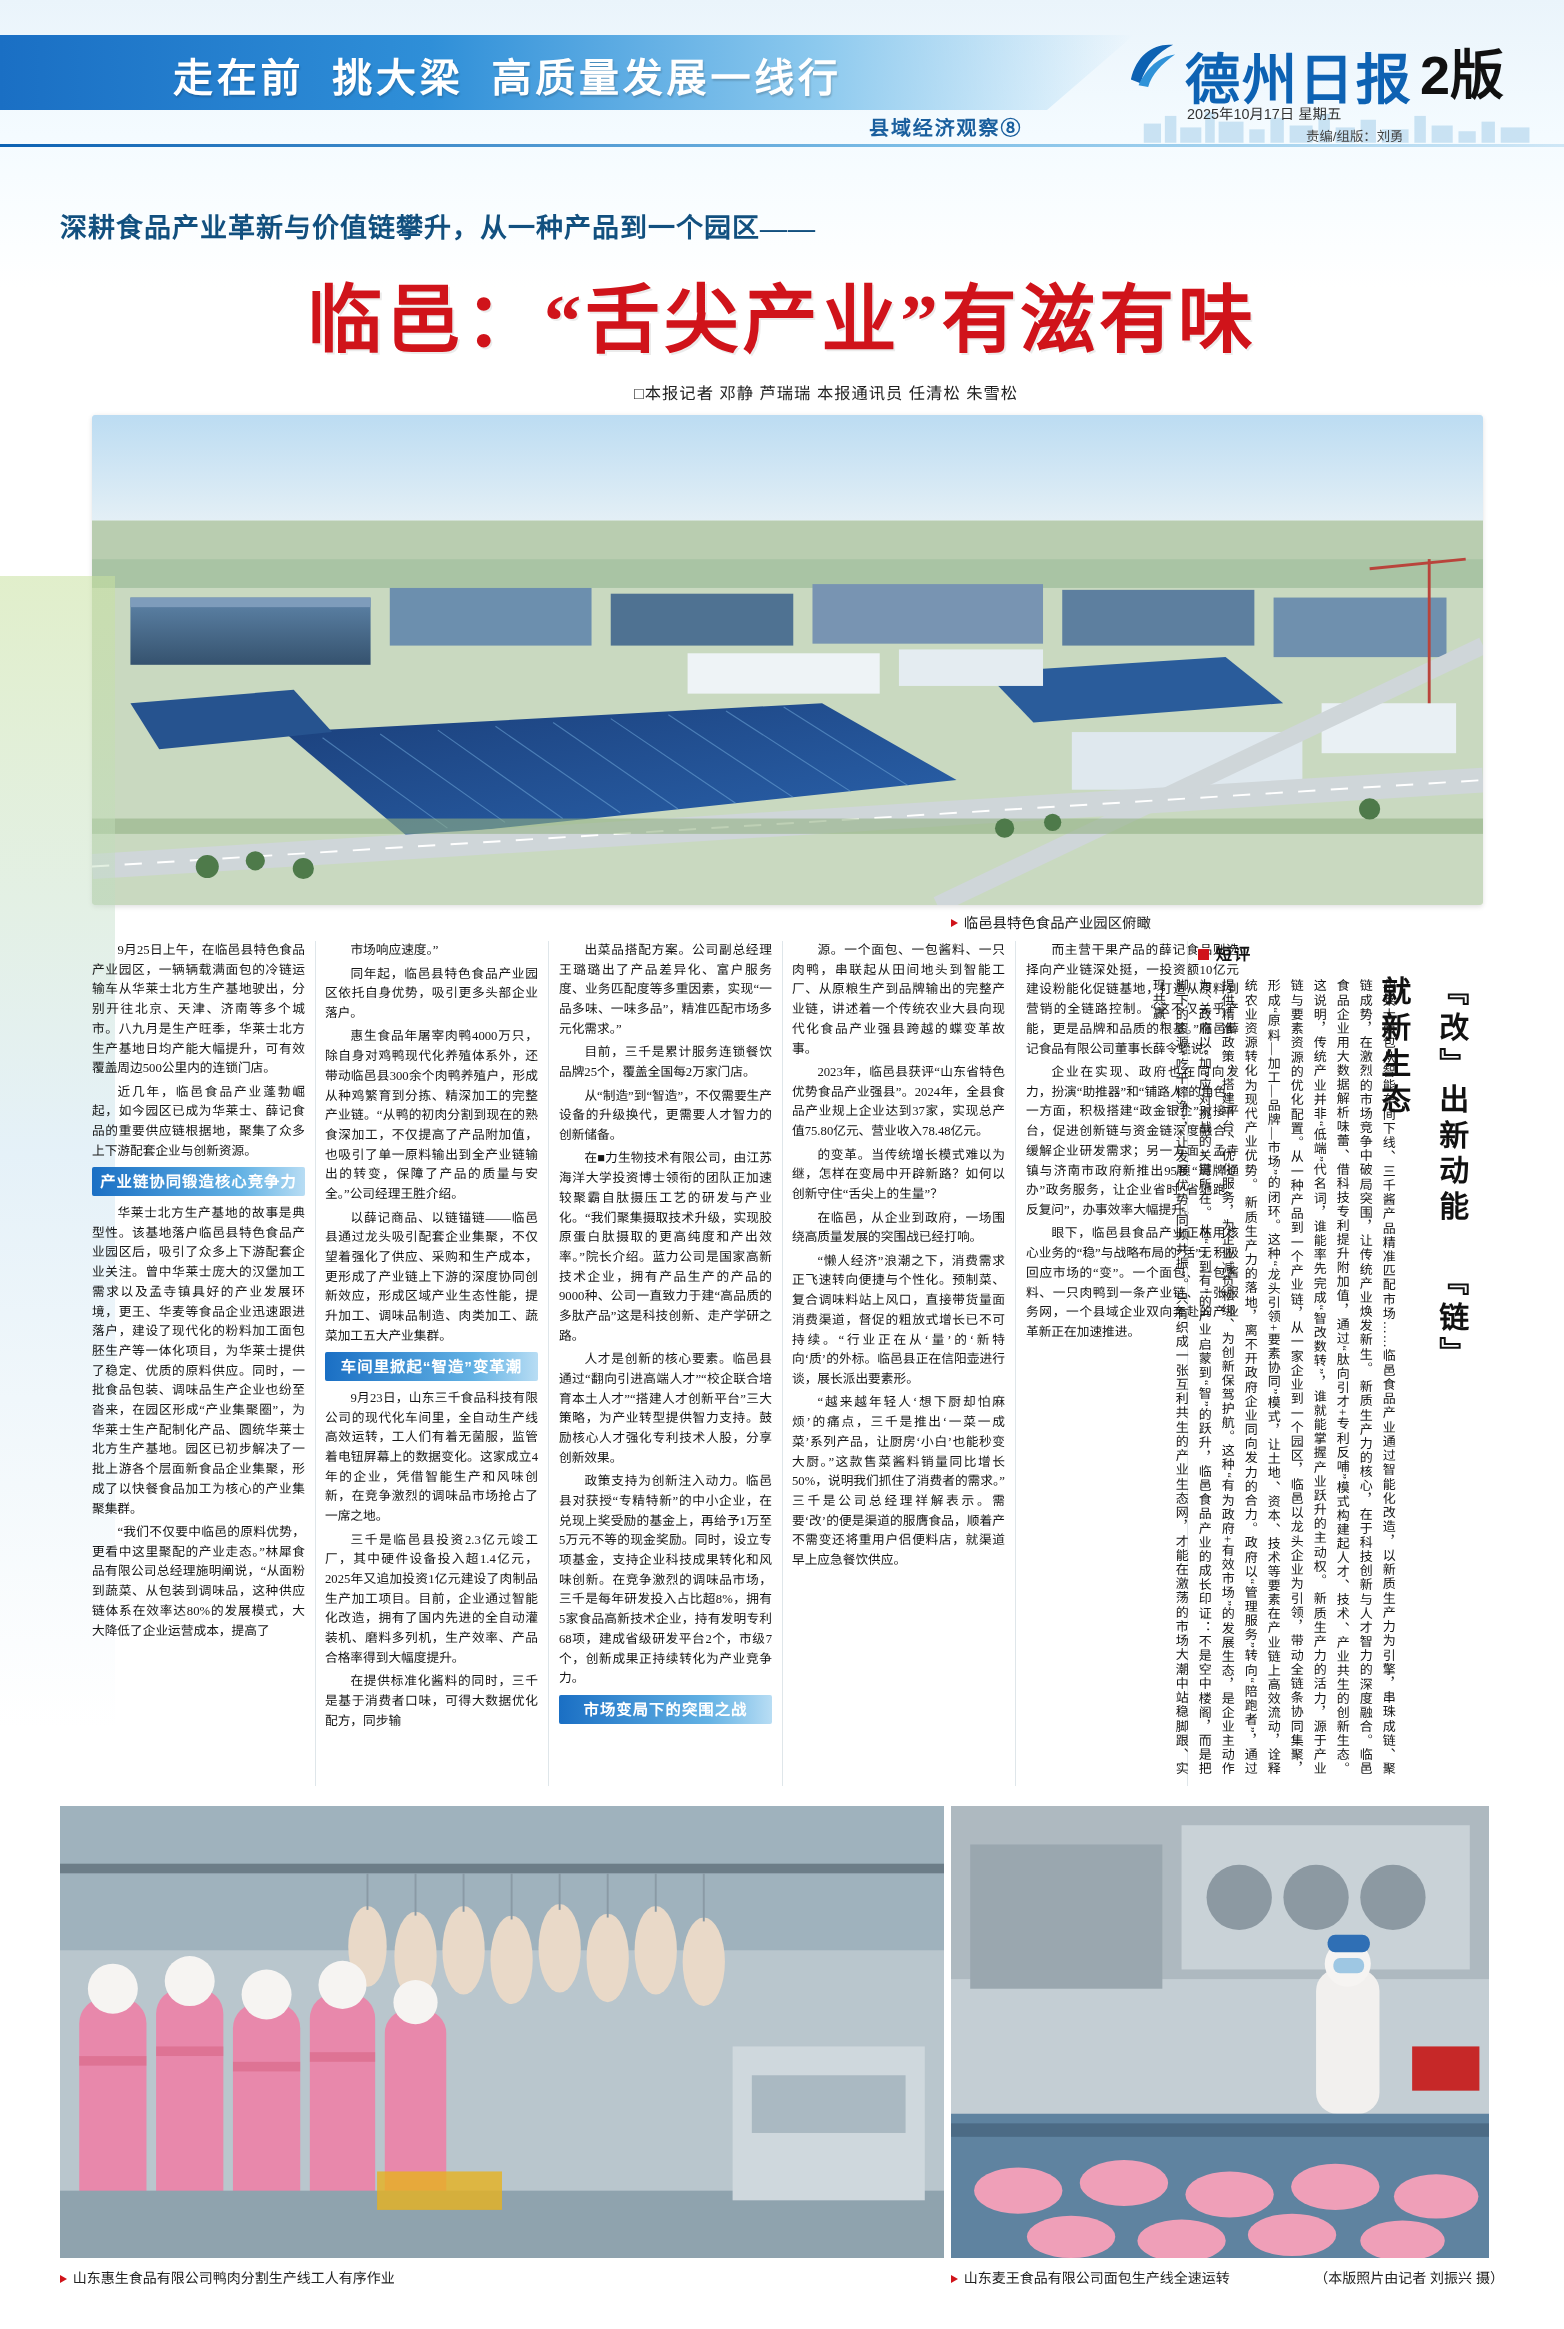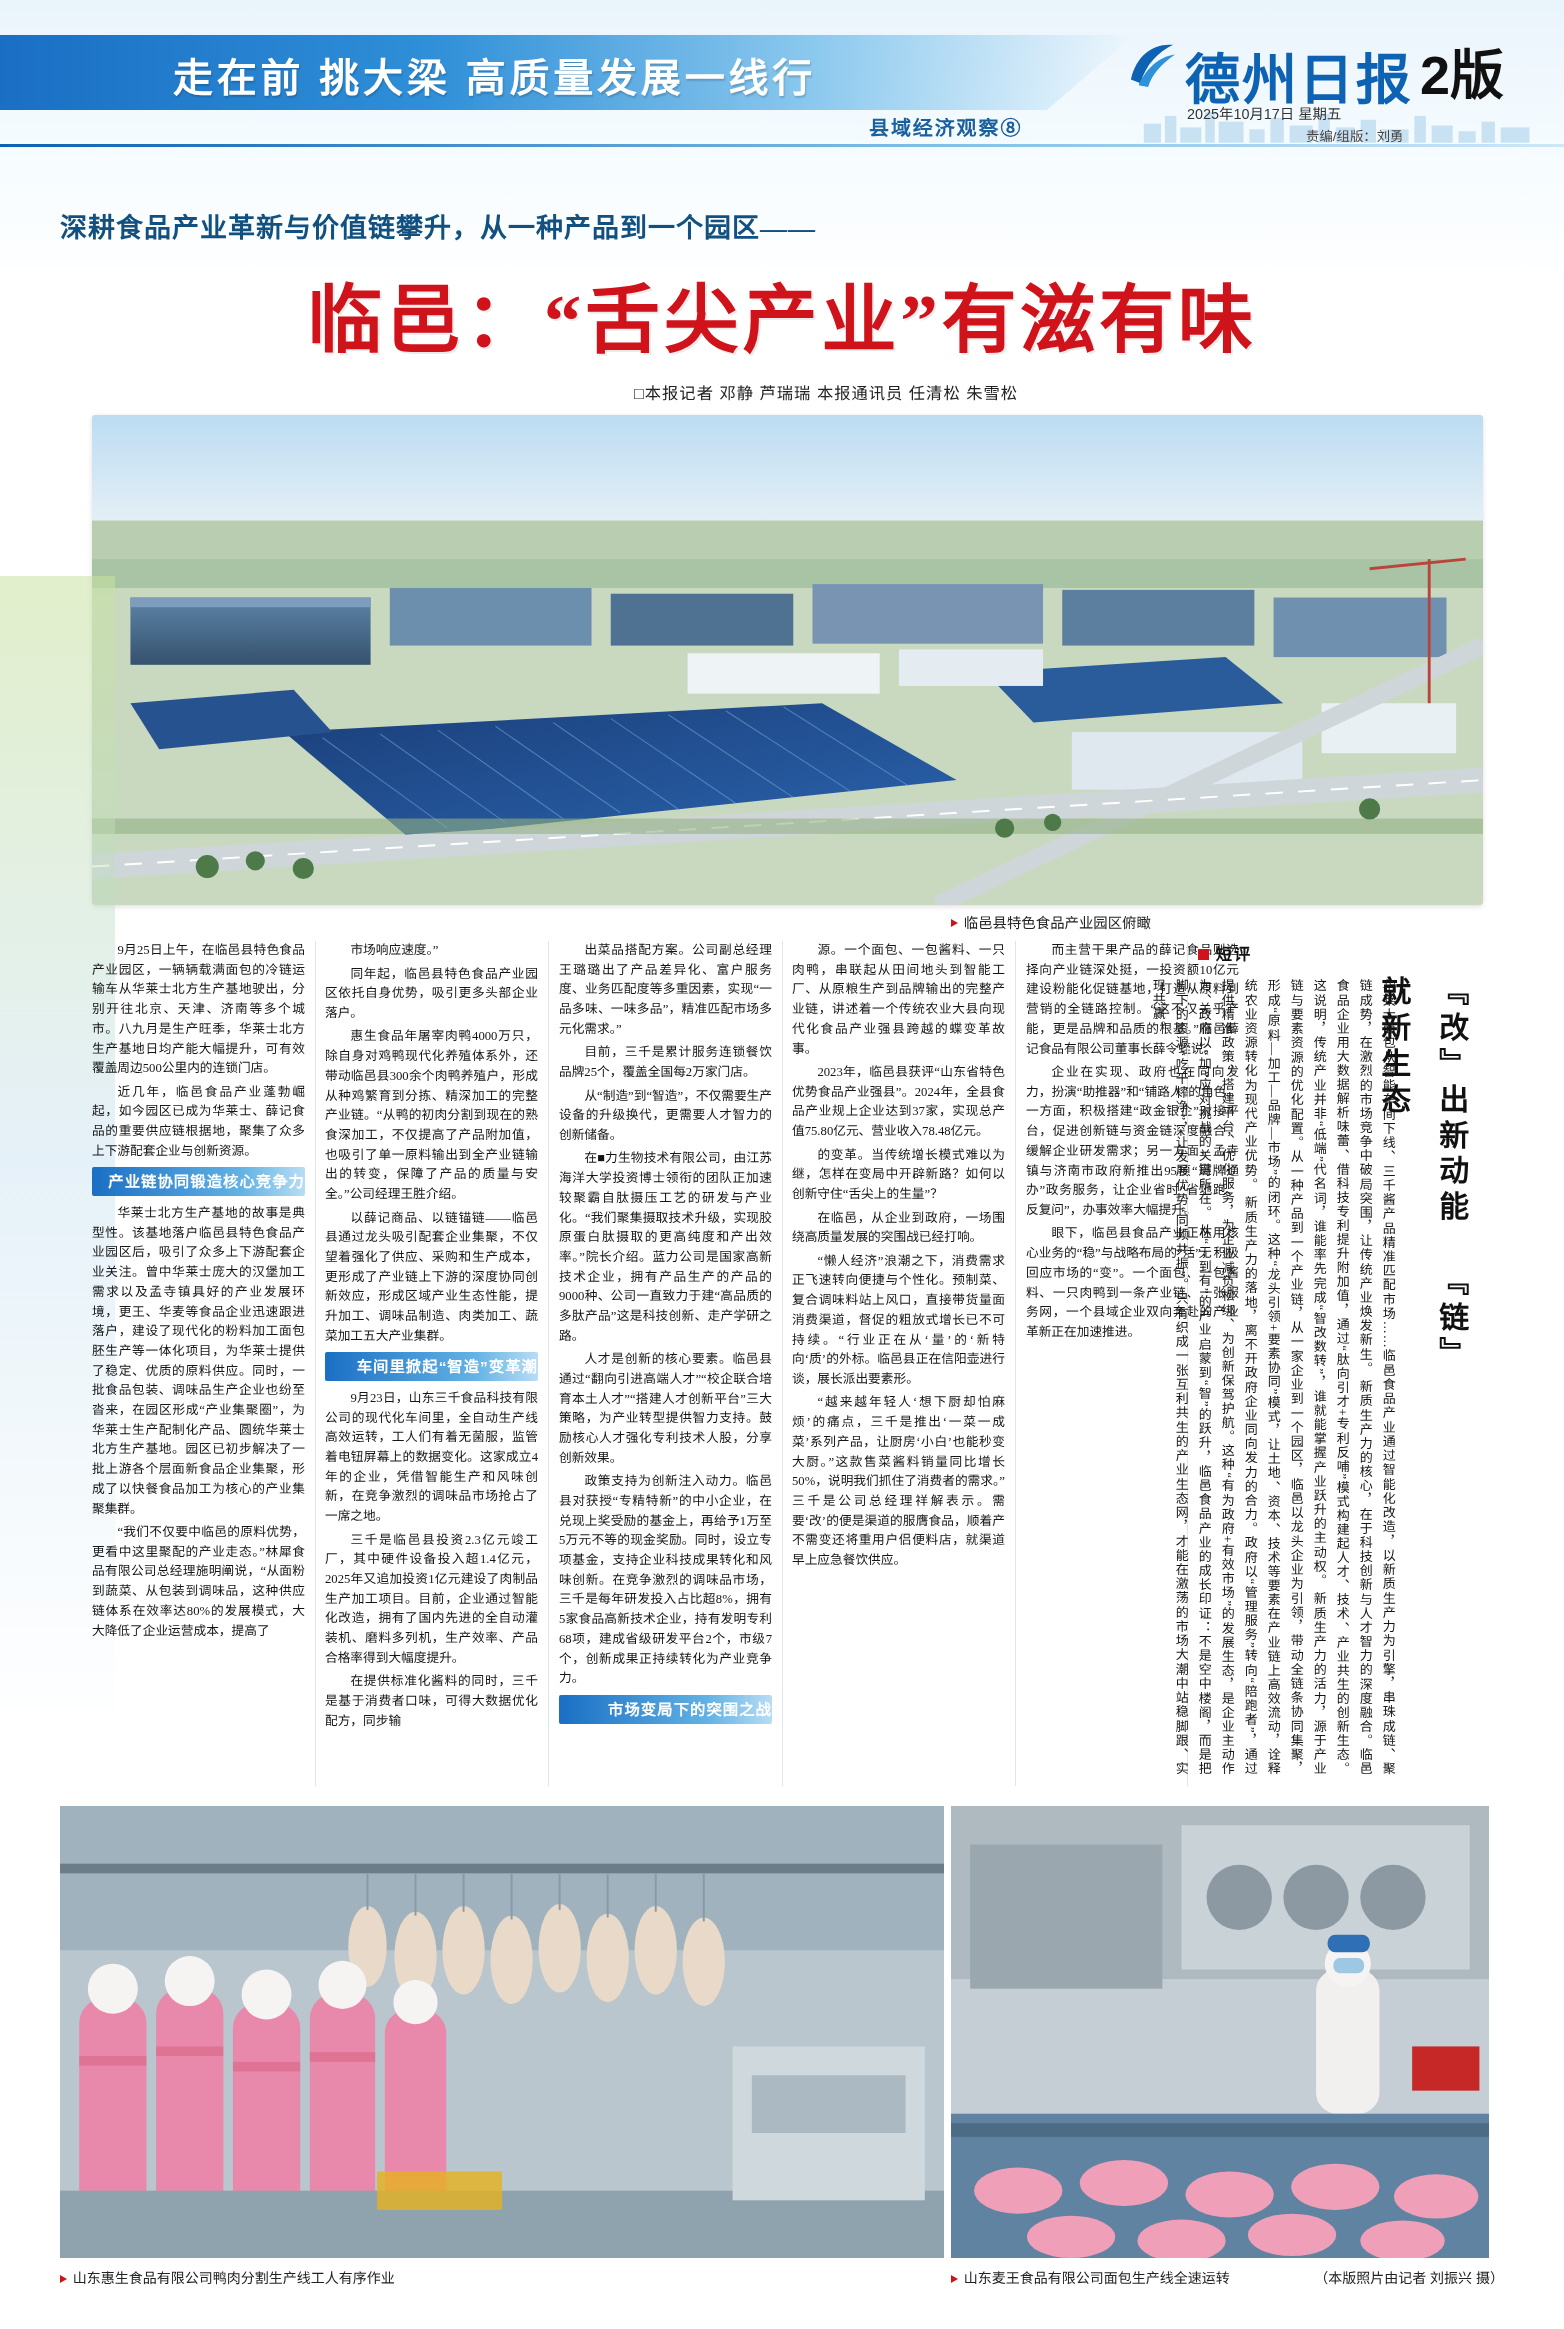--- a/index.html
+++ b/index.html
@@ -20,21 +20,21 @@
   .masthead{
     position:absolute;left:0;top:0;width:1564px;height:144px;
   }
   .mh-band{
     position:absolute;left:0;top:35px;width:1134px;height:75px;
     background:linear-gradient(90deg,#1a6fc4 0%, #2f8fd8 38%, #8cc9ee 72%, rgba(220,240,250,0) 100%);
     clip-path:polygon(0 0, 1134px 0, 1047px 75px, 0 75px);
   }
   .mh-title{
     position:absolute;left:173px;top:46px;
-    font-family:Liberation Sans, sans-serif;
+    font-family:Liberation Mono, monospace;
     font-weight:bold;font-size:40px;color:#ffffff;letter-spacing:3.8px;
     text-shadow:1px 1.9px 1.9px rgba(0,0,0,.18);
     white-space:nowrap;
   }
   .mh-sub{
     position:absolute;left:869px;top:133px;
     font-family:"Liberation Sans", sans-serif;
     font-weight:bold;font-size:20px;color:#1a5f9e;letter-spacing:1.9px;
     transform:translateY(-21px);
     white-space:nowrap;
@@ -124,21 +124,21 @@
   .c4{left:700px;} .c5{left:934px;}
   .colrule{
     position:absolute;top:0;width:1px;height:845px;background:#dfe6ea;
   }
   .col p{margin:0 0 3.8px 0;text-indent:2em;}
   .sec-head{
     display:block;width:100%;height:29px;line-height:29px;
     margin:5.8px 0 7.7px 0;
     background:linear-gradient(90deg,#1a6fc4,#63b2e4 70%, #b8ddf4);
     color:#fff;font-family:"Liberation Sans", sans-serif;
-    font-weight:bold;font-size:15.4px;text-align:right;letter-spacing:1px;
+    font-weight:bold;font-size:15.4px;text-align:center;letter-spacing:1px;
     border-radius:1.9px;text-indent:0;
   }
   
   .comment{
     position:absolute;left:1187px;top:941px;width:296px;height:845px;
     border-left:1px solid #dfe6ea;
   }
   .cmt-flag{
     position:absolute;left:9.6px;top:0;width:115px;height:25px;
     font-family:"Liberation Sans", sans-serif;font-weight:bold;font-size:16.3px;

